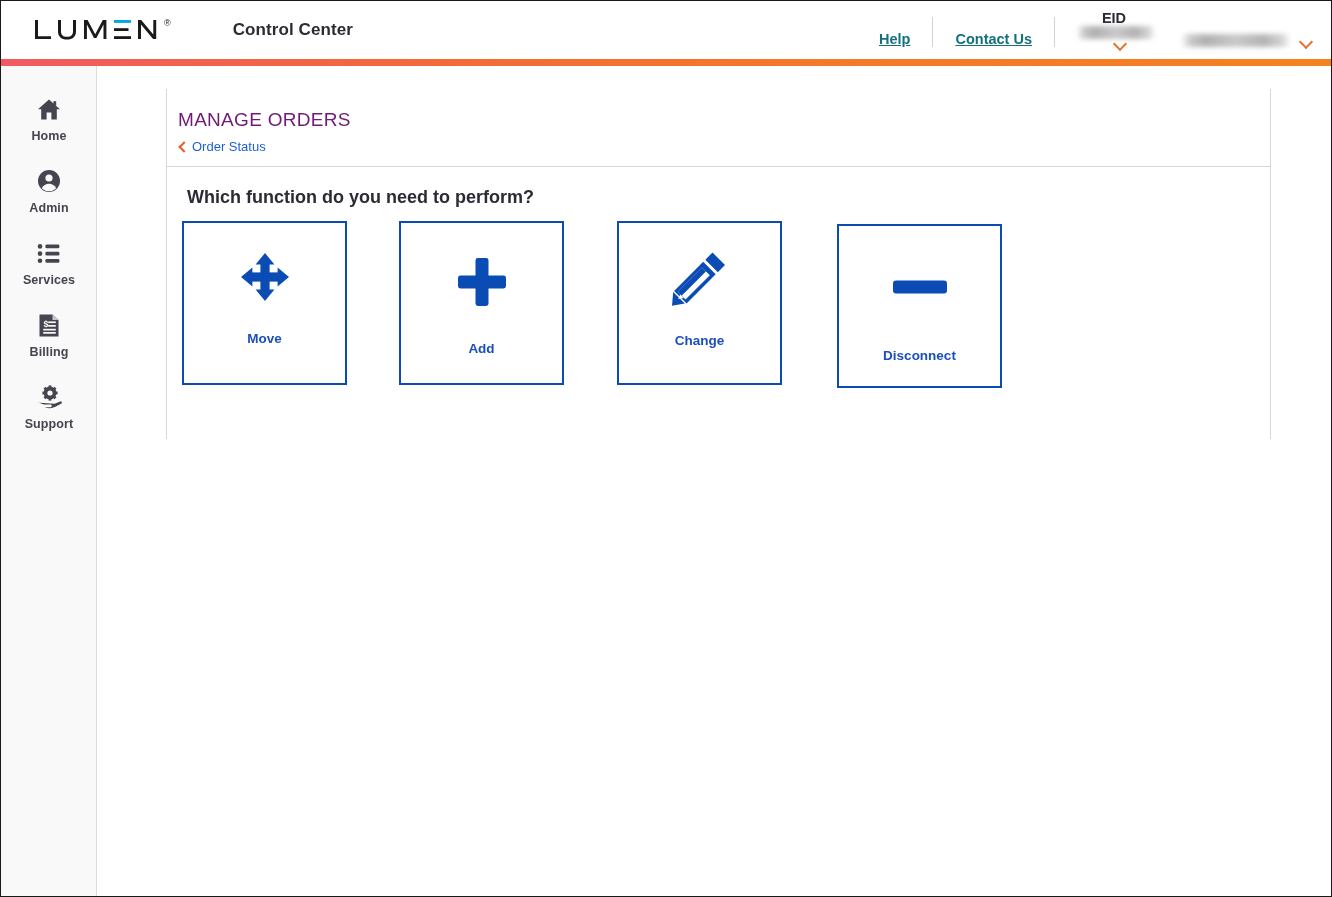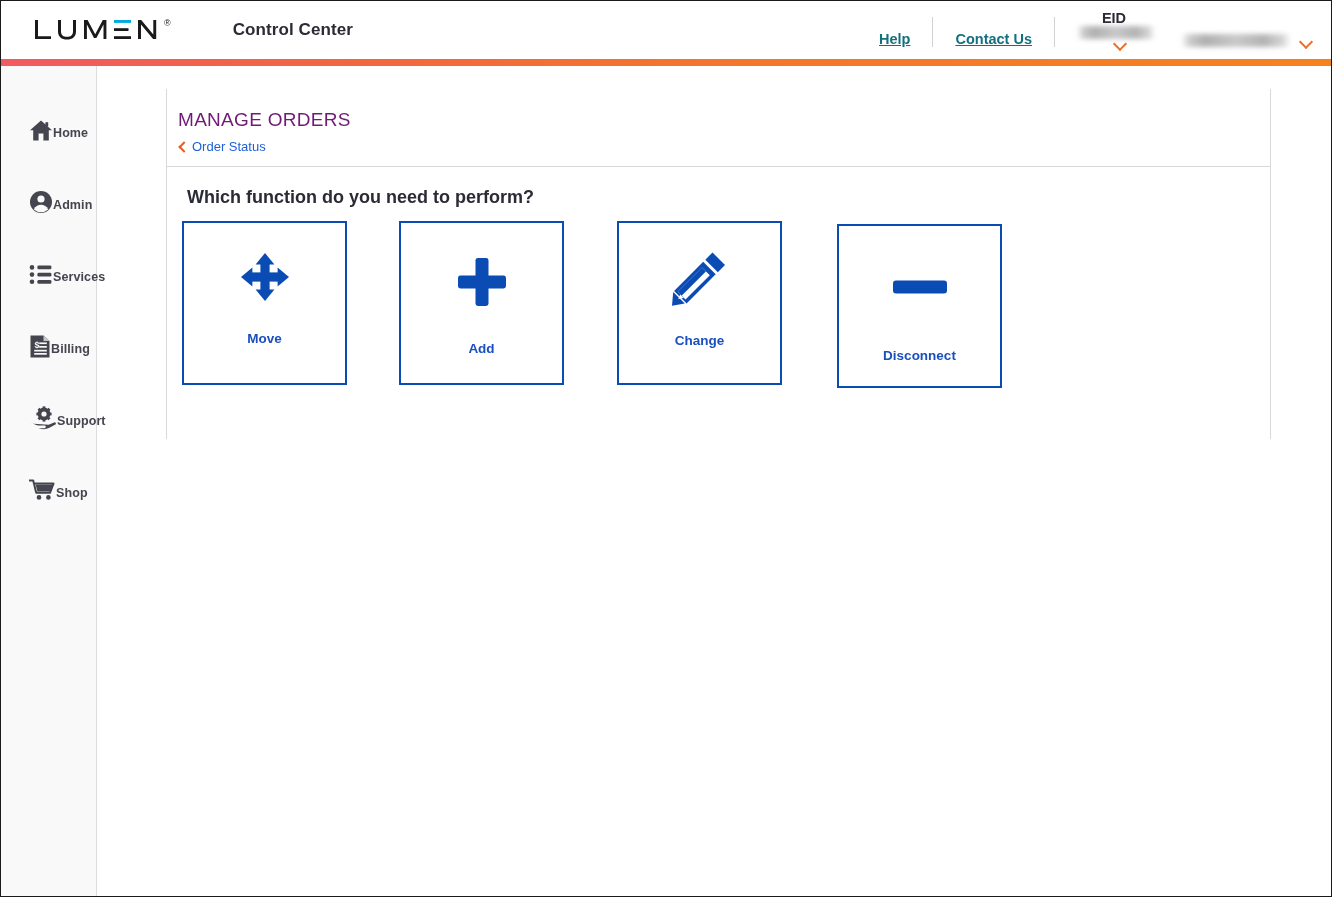--- a/index.html
+++ b/index.html
@@ -147,25 +147,25 @@
     height: 830px;
     background: #f9f9f9;
     border-right: 1px solid #dcdcdc;
     padding-top: 28px;
   }
 
   .nav-item {
     width: 96px;
     height: 72px;
     display: flex;
+    flex-direction: column;
     align-items: center;
     justify-content: flex-start;
     cursor: pointer;
     text-decoration: none;
-    margin-left: 28px;
   }
 
   .nav-icon {
     height: 30px;
     display: flex;
     align-items: center;
     justify-content: center;
   }
 
   .nav-label {
@@ -394,31 +394,20 @@
             <rect x="18" y="2.3" width="2.8" height="3.2" transform="rotate(45 19.4 3.9)"></rect>
             <rect x="9.2" y="10.6" width="2.8" height="3.2" transform="rotate(45 10.6 12.2)"></rect>
           </g>
           <circle cx="15" cy="8" r="2.6" fill="#f9f9f9"></circle>
           <path d="M1 17.5 C4 17.2 6.5 18.6 9 19.6 L15.5 19.6 C17.2 19.6 17.2 22.2 15.5 22.2 L9.6 22.2 C13 23.4 17 23.6 20.4 21.8 L26.5 18.4 C27.6 17.8 26.4 15.9 25.2 16.4 L19.6 18.8" fill="#45454f"></path>
         </svg>
       </span>
       <span class="nav-label">Support</span>
     </div>
 
-    <div class="nav-item">
-      <span class="nav-icon">
-        <svg width="27" height="22" viewBox="0 0 27 22">
-          <path d="M0.5 1.5 L4.2 1.5 L7.2 13.8 L21 13.8 L24.5 4.6 L6 4.6" fill="none" stroke="#45454f" stroke-width="2" stroke-linejoin="round" stroke-linecap="round"></path>
-          <path d="M6.6 5.6 L24 5.6 L21 12.6 L8.4 12.6 Z" fill="#45454f"></path>
-          <circle cx="10" cy="18.4" r="2.3" fill="#45454f"></circle>
-          <circle cx="19.4" cy="18.4" r="2.3" fill="#45454f"></circle>
-        </svg>
-      </span>
-      <span class="nav-label">Shop</span>
-    </div>
 
   </nav>
 
   <main id="content">
 
     <div class="panel-head">
       <div class="page-title">MANAGE ORDERS</div>
       <div class="breadcrumb">
         <span class="bc-chev"></span>
         <span class="bc-text">Order Status</span>

